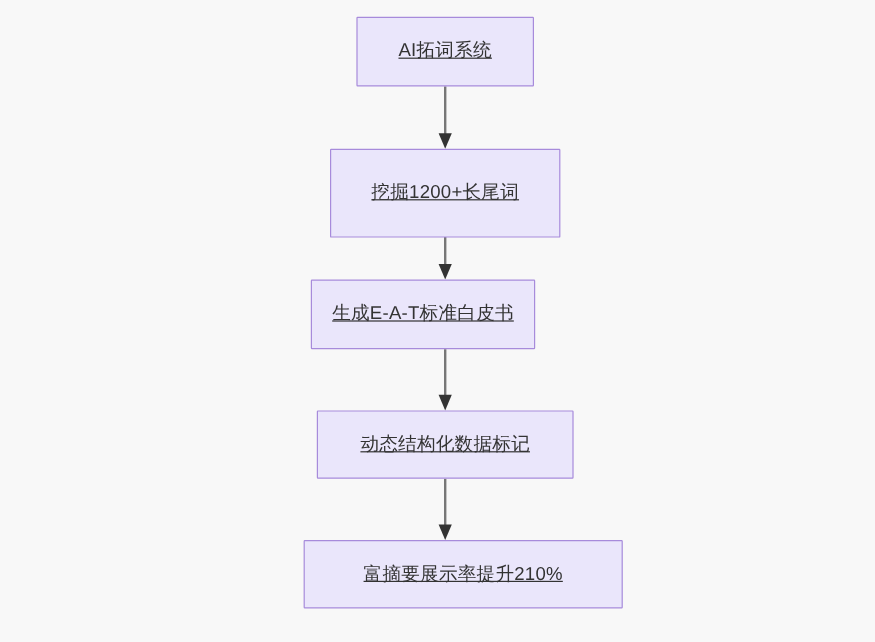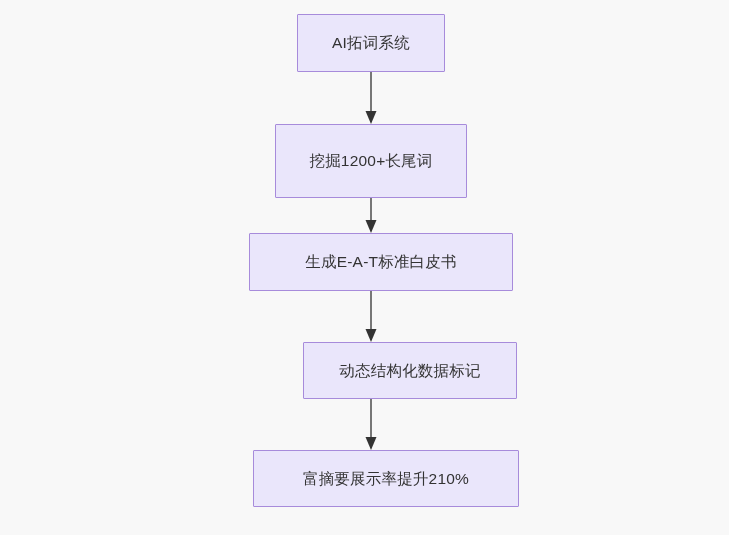--- a/index.html
+++ b/index.html
@@ -25,20 +25,21 @@
     border: 1.6px solid #a78bdb;
     border-radius: 1px;
     display: flex;
     align-items: center;
     justify-content: center;
     color: #333333;
     font-size: 15.5px;
     line-height: 1;
     letter-spacing: 0.2px;
     white-space: nowrap;
+    text-decoration: underline;
   }
   .node-label {
     display: block;
   }
   .connector {
     position: absolute;
     width: 30px;
     display: block;
   }
   .connector svg {
@@ -80,25 +81,25 @@
   </div>
 
   <div class="node" style="left:297px; top:14px; width:148px; height:58px;">
     <span class="node-label">AI拓词系统</span>
   </div>
 
   <div class="node" style="left:275px; top:124px; width:192px; height:74px;">
     <span class="node-label">挖掘1200+长尾词</span>
   </div>
 
-  <div class="node" style="left:249px; top:233px; width:264px; height:58px;">
+  <div class="node" style="left:259px; top:233px; width:187px; height:58px;">
     <span class="node-label">生成E-A-T标准白皮书</span>
   </div>
 
-  <div class="node" style="left:264px; top:342px; width:214px; height:57px;margin-left:39px;">
+  <div class="node" style="left:264px; top:342px; width:214px; height:57px;">
     <span class="node-label">动态结构化数据标记</span>
   </div>
 
   <div class="node" style="left:253px; top:450px; width:266px; height:57px;">
     <span class="node-label">富摘要展示率提升210%</span>
   </div>
 
 </div>
 
 </body></html>

